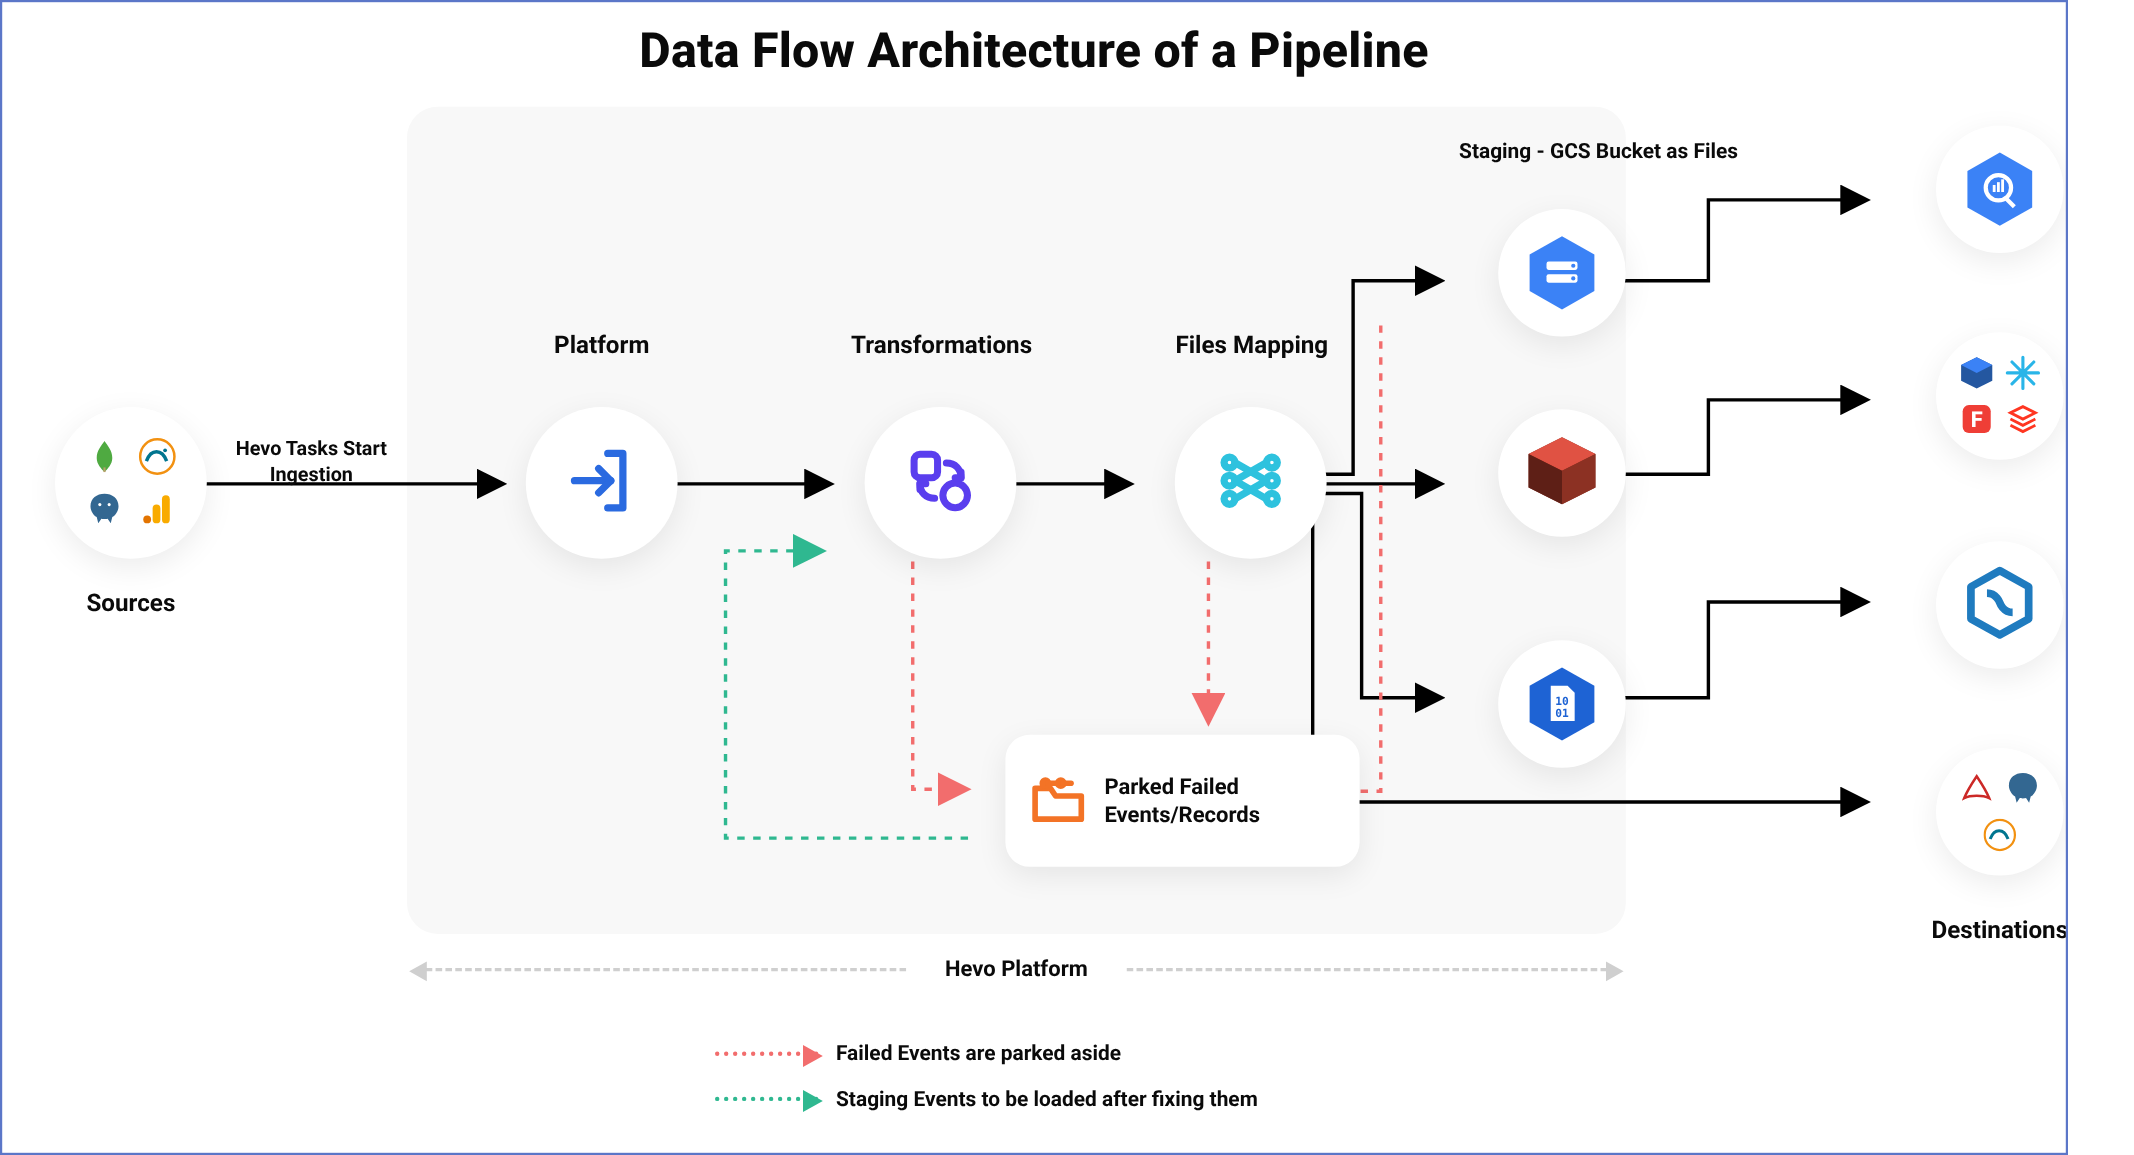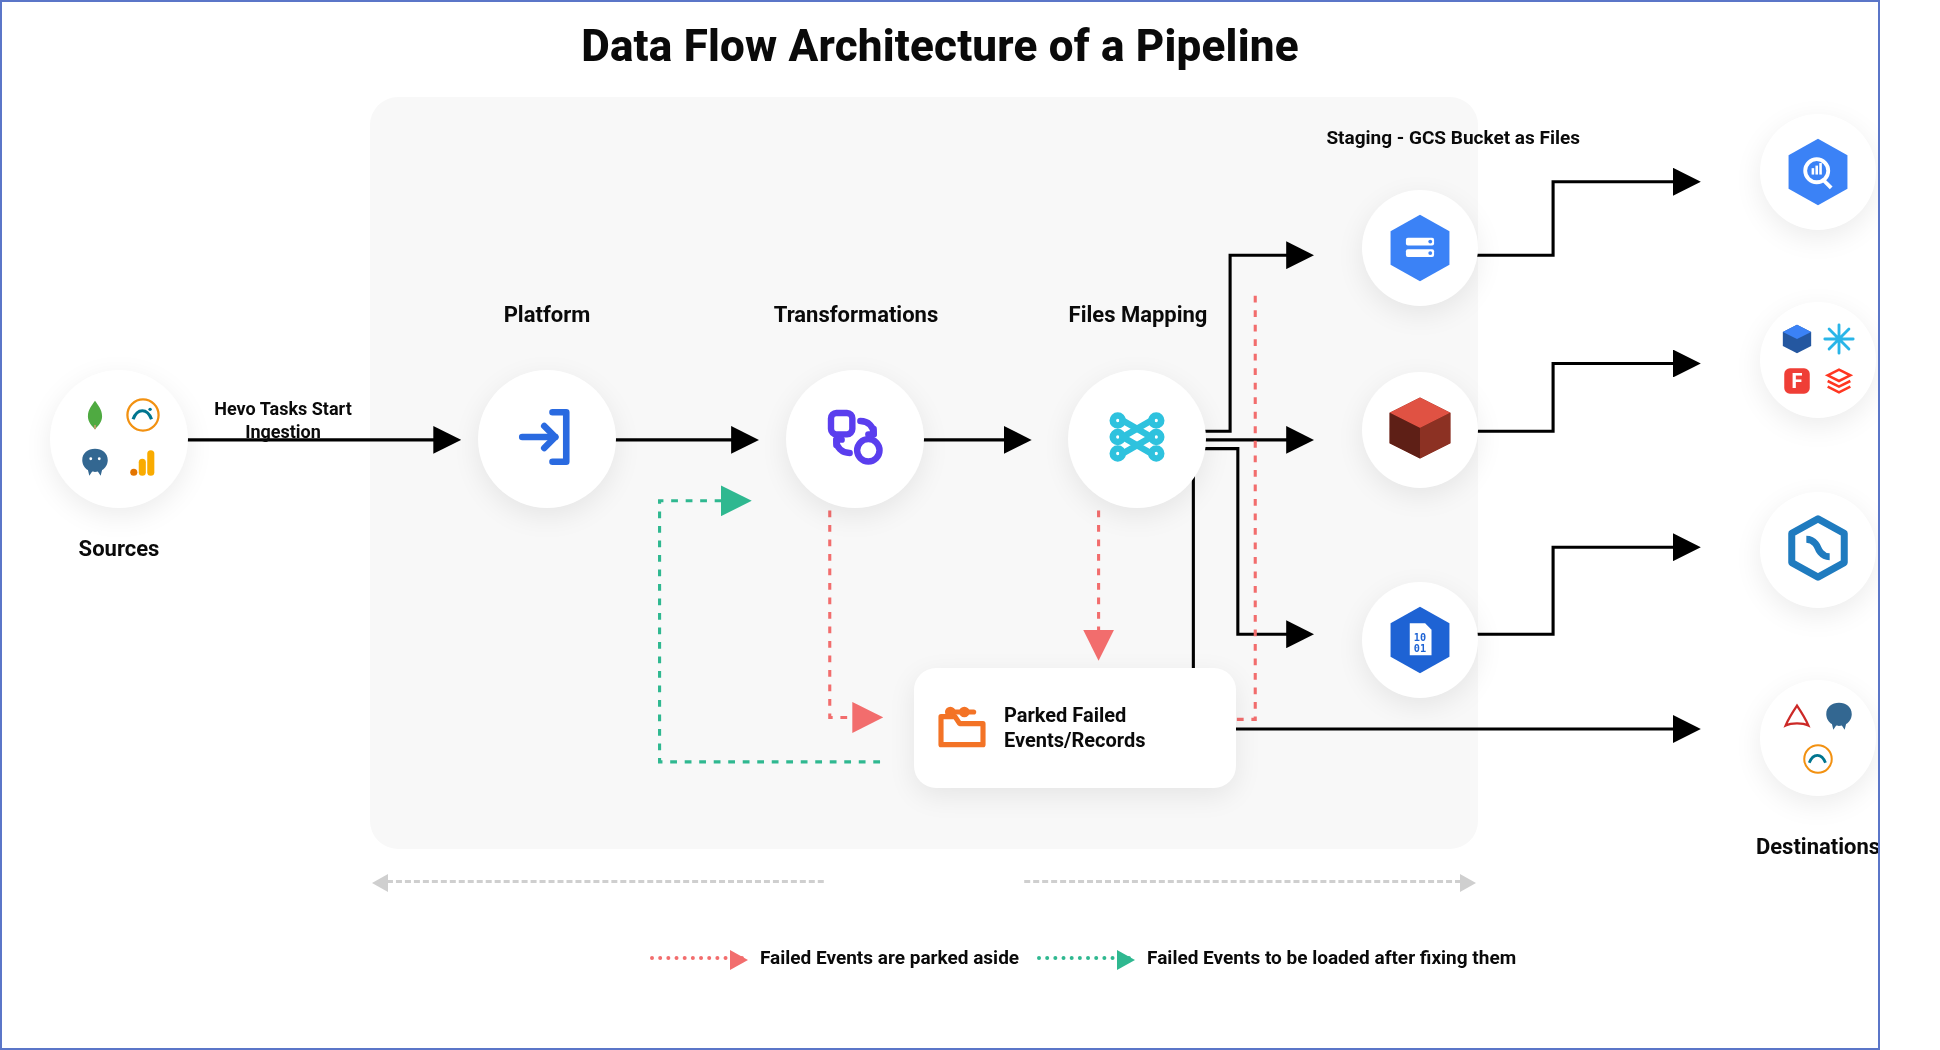--- a/index.html
+++ b/index.html
@@ -102,21 +102,21 @@
   svg.edges{position:absolute;inset:0;width:100%;height:100%;pointer-events:none;}
 
   
   .hex{width:64px;height:72px;position:relative;}
   .hex svg{width:100%;height:100%;}
 
   .mini-grid{display:grid;grid-template-columns:1fr 1fr;gap:10px;align-items:center;justify-items:center;width:86px;height:86px;}
   .mini{width:34px;height:34px;display:flex;align-items:center;justify-content:center;}
 
   .legend{
-    position:absolute;left:648px;top:944px;display:flex;flex-direction:row;gap:18px;text-align:center;
+    position:absolute;left:648px;top:944px;display:flex;flex-direction:column;gap:18px;text-align:center;
   }
   .legend-row{display:flex;align-items:center;gap:16px;}
   .legend-line{width:94px;height:0;border-top:4px dotted;position:relative;}
   .legend-line::after{
     content:"";position:absolute;right:-4px;top:-10px;width:0;height:0;
     border-top:10px solid transparent;border-bottom:10px solid transparent;border-left:18px solid;
   }
   .legend-red{color:var(--red);border-color:var(--red);}
   .legend-red::after{border-left-color:var(--red);}
   .legend-green{color:var(--green);border-color:var(--green);}
@@ -370,25 +370,26 @@
     </span>
     <div class="txt">
       <div>Parked Failed</div>
       <div>Events/Records</div>
     </div>
   </div>
 
   <div class="platform-span">
       <div class="mask"></div>
     </div>
+  <div class="platform-label">Hevo Platform</div>
 
   <div class="legend">
     <div class="legend-row">
       <div class="legend-line legend-red"></div>
       <div class="legend-text">Failed Events are parked aside</div>
     </div>
     <div class="legend-row">
       <div class="legend-line legend-green"></div>
-      <div class="legend-text">Failed Events to be loaded after fixing them</div>
+      <div class="legend-text">Staging Events to be loaded after fixing them</div>
     </div>
   </div>
 
 </div>
 
 </body></html>

